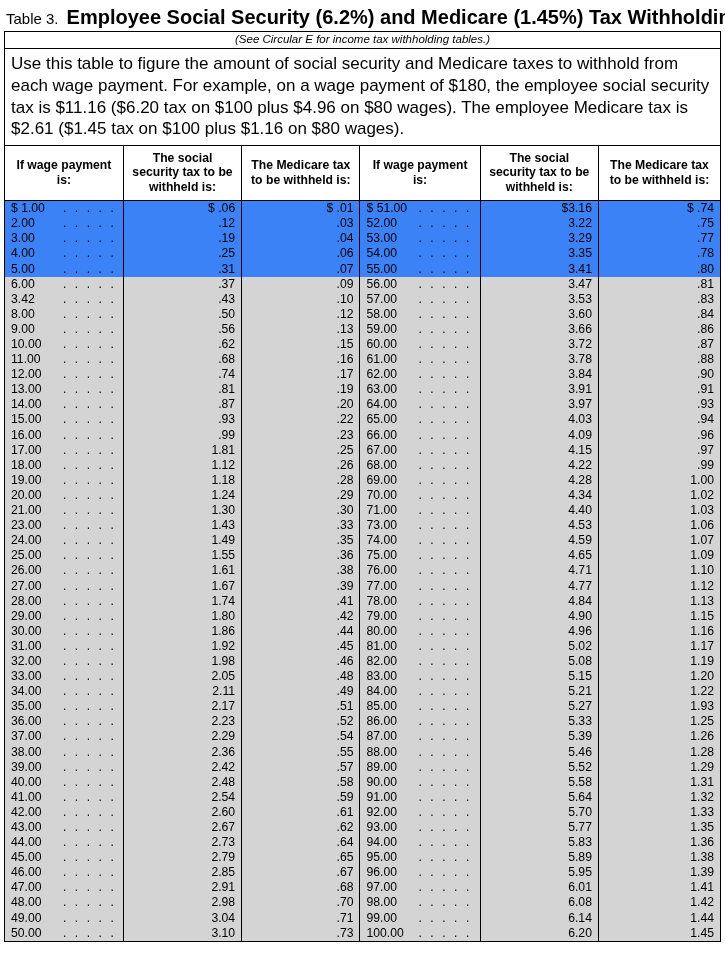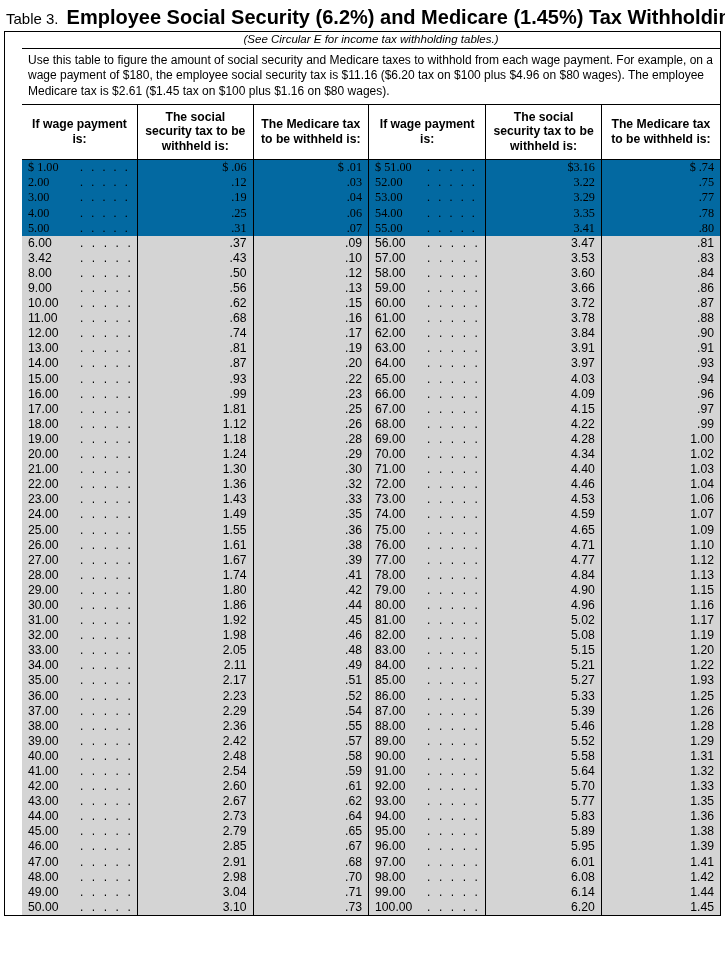--- a/index.html
+++ b/index.html
@@ -33,33 +33,32 @@
   }
   .title-main {
     font-size: 20px;
     font-weight: bold;
     white-space: nowrap;
   }
   .outer-box {
     margin: 0 4px 4px 4px;
     border: 1.5px solid #000;
     box-sizing: border-box;
-    padding-left: 17px;
   }
   .subtitle {
     text-align: center;
     font-size: 11.5px;
     font-style: italic;
     padding: 1px 0 3px 0;
   }
   .instructions {
     border-top: 1.5px solid #000;
     border-bottom: 1.5px solid #000;
     padding: 4px 6px 5px 6px;
-    font-size: 12px;
+    font-size: 17px;
     line-height: 1.28;
   }
   table.taxtable {
     border-collapse: collapse;
     width: 100%;
     table-layout: fixed;
   }
   table.taxtable col.c0 { width: 16.55%; }
   table.taxtable col.c1 { width: 16.55%; }
   table.taxtable col.c2 { width: 16.55%; }
@@ -92,21 +91,21 @@
 
   td.wage {
     text-align: left;
     letter-spacing: 0px;
   }
   td.amt {
     text-align: right;
     padding-right: 22px;
   }
   tr.shade td { background: #d4d4d4; }
-  tr.plain td { background: #0369a1; font-family: Liberation Serif, serif; }
+  tr.plain td { background: #3b82f6; }
 
   .wage-dots {
     letter-spacing: 2.6px;
     font-size: 12px;
   }
   .wage-val {
     display: inline-block;
     min-width: 52px;
   }
 </style>
@@ -308,28 +307,20 @@
           </tr>
           <tr class="shade">
             <td class="wage"><span class="wage-val">21.00</span><span class="wage-dots">. . . . .</span></td>
             <td class="amt">1.30</td>
             <td class="amt">.30</td>
             <td class="wage"><span class="wage-val">71.00</span><span class="wage-dots">. . . . .</span></td>
             <td class="amt">4.40</td>
             <td class="amt">1.03</td>
           </tr>
           <tr class="shade">
-            <td class="wage"><span class="wage-val">22.00</span><span class="wage-dots">. . . . .</span></td>
-            <td class="amt">1.36</td>
-            <td class="amt">.32</td>
-            <td class="wage"><span class="wage-val">72.00</span><span class="wage-dots">. . . . .</span></td>
-            <td class="amt">4.46</td>
-            <td class="amt">1.04</td>
-          </tr>
-          <tr class="shade">
             <td class="wage"><span class="wage-val">23.00</span><span class="wage-dots">. . . . .</span></td>
             <td class="amt">1.43</td>
             <td class="amt">.33</td>
             <td class="wage"><span class="wage-val">73.00</span><span class="wage-dots">. . . . .</span></td>
             <td class="amt">4.53</td>
             <td class="amt">1.06</td>
           </tr>
           <tr class="shade">
             <td class="wage"><span class="wage-val">24.00</span><span class="wage-dots">. . . . .</span></td>
             <td class="amt">1.49</td>

